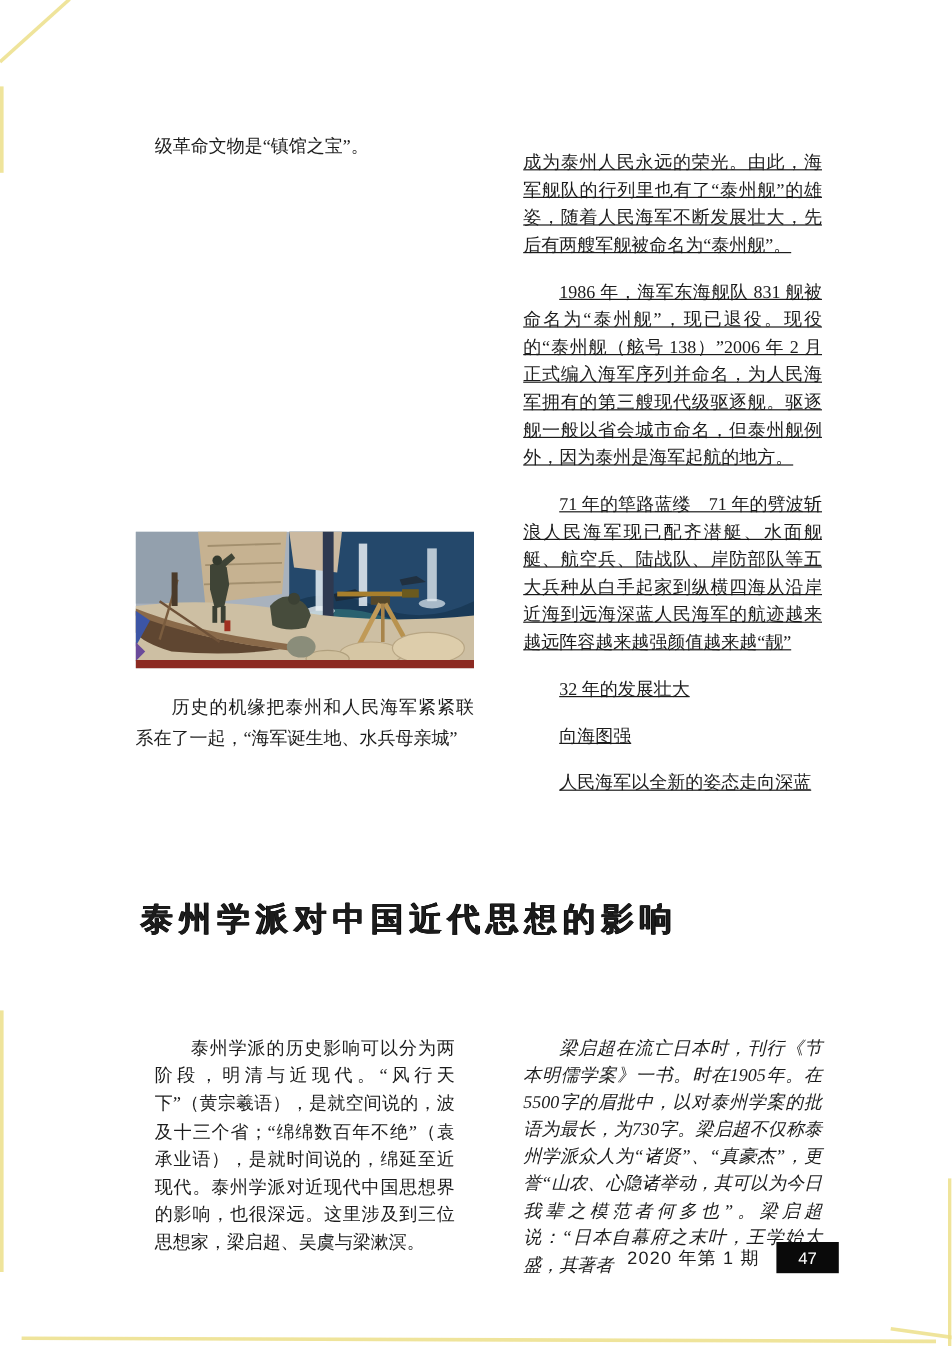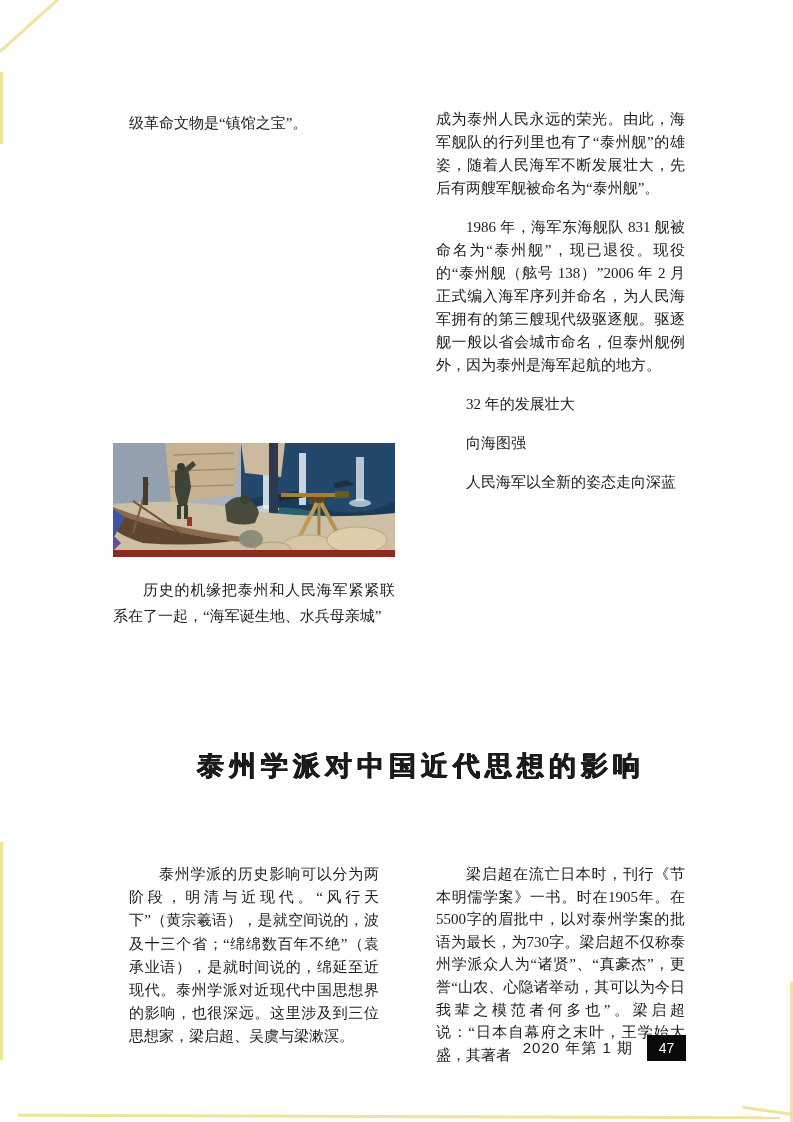--- a/index.html
+++ b/index.html
@@ -18,54 +18,54 @@
   .edge-l2{left:0;top:842px;width:3px;height:218px;}
   .edge-b{left:18px;top:1115px;width:762px;height:3px;transform:rotate(.2deg);}
   .edge-r{left:790px;top:982px;width:3px;height:140px;}
   .edge-br{left:742px;top:1110px;width:60px;height:3px;transform:rotate(8deg);}
 
   
   .col{position:absolute;font-size:15px;line-height:23px;text-align:justify;}
   .col p{margin:16px;}
   .indent{text-indent:2em;}
   #col-left-top{left:113px;top:96px;width:282px;}
-  #col-right-top{left:420px;top:92px;width:281px;}
+  #col-right-top{left:420px;top:109px;width:281px;text-decoration:underline;}
   #col-left-bot{left:113px;top:847px;width:282px;line-height:23.2px;}
-  #col-right-bot{left:420px;top:847px;width:281px;line-height:22.6px;}
+  #col-right-bot{left:420px;top:847px;width:281px;line-height:22.6px;font-style:italic;}
   .verse{ text-indent:2em; }
 
   
   #photo{position:absolute;left:113px;top:443px;width:282px;height:114px;}
   #photo svg{display:block;}
 
   .caption-wrap{position:absolute;left:113px;top:562px;width:282px;
     font-size:15px;line-height:26px;text-align:justify;}
 
   
-  #article2-head{position:absolute;left:127px;top:748px;width:588px;text-align:center;}
+  #article2-head{position:absolute;left:117px;top:748px;width:588px;text-align:left;}
   #article2-title{
     font-size:27px;font-weight:900;letter-spacing:5px;
     font-family:"Liberation Serif","DejaVu Serif",serif;
     text-shadow:0.6px 0 0 #000, -0.4px 0 0 #000;
     margin:0;
   }
   #article2-author{
     margin:18px 0 0 0;font-size:16px;font-weight:bold;
     font-family:"Liberation Sans","DejaVu Sans",sans-serif;
     letter-spacing:1px;
   }
 
   
   #footer-issue{
     position:absolute;right:160px;top:1039px;
     font-size:15px;letter-spacing:1px;
     font-family:"Liberation Sans","DejaVu Sans",sans-serif;
   }
   #footer-pagebox{
-    position:absolute;left:647px;top:1035px;width:39px;height:26px;
+    position:absolute;left:647px;top:1035px;width:52px;height:26px;
     background:#0a0a0a;color:#ffffff;
     display:flex;align-items:center;justify-content:center;
     font-size:14px;font-family:"Liberation Sans","DejaVu Sans",sans-serif;
   }
 </style>
 </head>
 <body>
 
 <div class="edge edge-tl"></div>
 <div class="edge edge-l1"></div>
@@ -143,20 +143,21 @@
   </svg>
 </div>
 
 <div class="caption-wrap">
   <p class="indent">历史的机缘把泰州和人民海军紧紧联系在了一起，“海军诞生地、水兵母亲城”</p>
 </div>
 
 <div class="col" id="col-right-top">
   <p>成为泰州人民永远的荣光。由此，海军舰队的行列里也有了“泰州舰”的雄姿，随着人民海军不断发展壮大，先后有两艘军舰被命名为“泰州舰”。</p>
   <p class="indent">1986 年，海军东海舰队 831 舰被命名为“泰州舰”，现已退役。现役的“泰州舰（舷号 138）”2006 年 2 月正式编入海军序列并命名，为人民海军拥有的第三艘现代级驱逐舰。驱逐舰一般以省会城市命名，但泰州舰例外，因为泰州是海军起航的地方。</p>
+  <p class="indent">71 年的筚路蓝缕　71 年的劈波斩浪人民海军现已配齐潜艇、水面舰艇、航空兵、陆战队、岸防部队等五大兵种从白手起家到纵横四海从沿岸近海到远海深蓝人民海军的航迹越来越远阵容越来越强颜值越来越“靓”</p>
   <p class="verse">32 年的发展壮大</p>
   <p class="verse">向海图强</p>
   <p class="verse">人民海军以全新的姿态走向深蓝</p>
 </div>
 
 <div id="article2-head">
   <h1 id="article2-title">泰州学派对中国近代思想的影响</h1>
 </div>
 
 <div class="col" id="col-left-bot">

